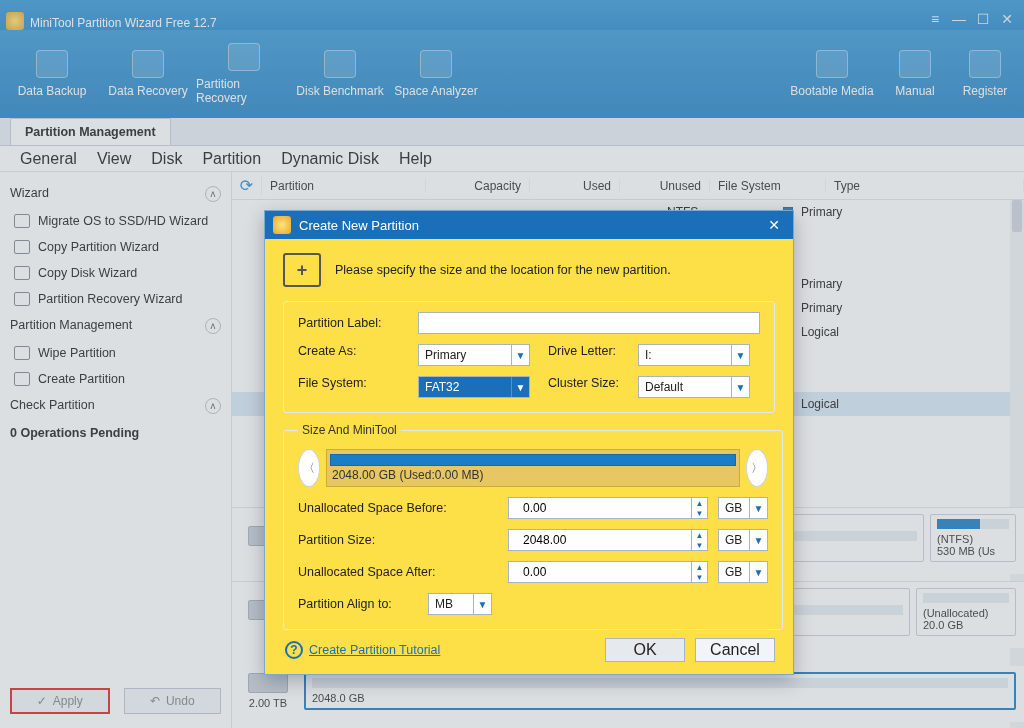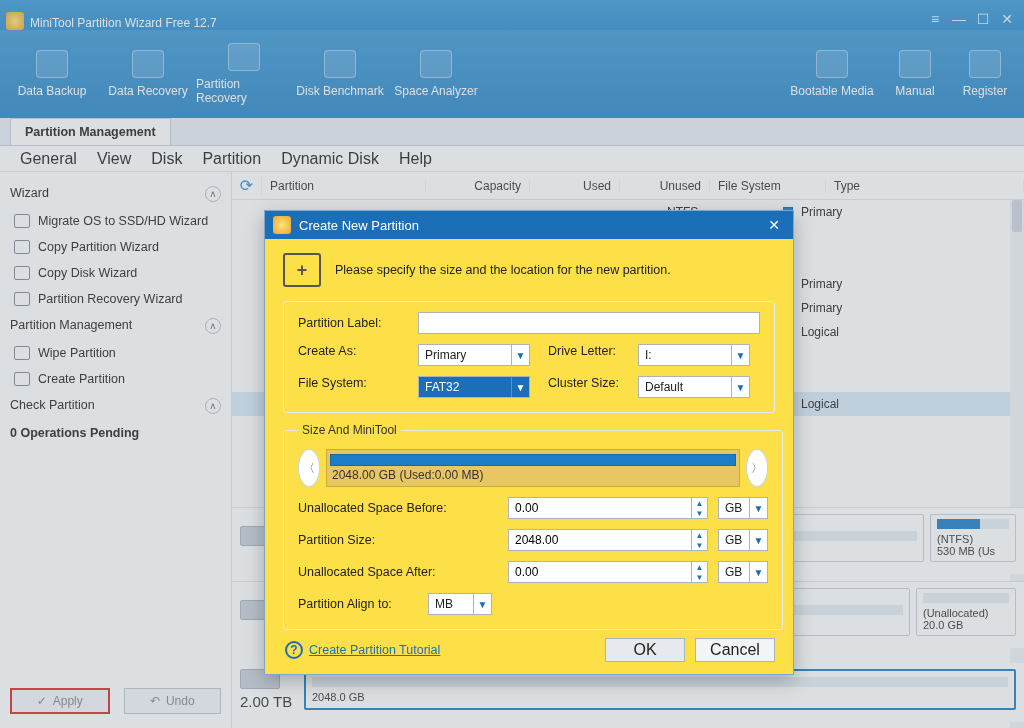--- a/index.html
+++ b/index.html
@@ -49,21 +49,21 @@
   .row { height:24px; display:flex; align-items:center; }
   .row.hl { background:#d9e9f7; }
   .cell { padding:0 8px; }
   .cell.partition { width:194px; display:flex; align-items:center; gap:6px; }
   .cell.fs { width:116px; }
   .cell.type { flex:1; display:flex; align-items:center; gap:8px; }
   .sq { width:10px; height:10px; border:1px solid #888; display:inline-block; }
   .sq.blue { background:#1a7ec7; border-color:#166aa8; }
   .sq.empty { background:#fff; }
   .disk-preview { position:absolute; left:0; right:0; bottom:0; padding:6px 8px 12px 8px; background:#fff; border-top:1px solid #dfe5ec; display:flex; gap:8px; align-items:stretch; }
-  .disk-preview .diskicon { width:56px; display:flex; flex-direction:column; justify-content:center; font-size:15px; color:#333; }
+  .disk-preview .diskicon { width:56px; display:flex; flex-direction:column; align-items:center; justify-content:center; font-size:11px; color:#333; }
   .disk-preview .diskicon .hd { width:40px; height:20px; background:#c9d2dc; border:1px solid #aab4bf; border-radius:2px; margin-bottom:4px; }
   .disk-preview .slots { flex:1; display:flex; gap:6px; }
   .slot { border:1px solid #c9d2dc; border-radius:2px; padding:4px 6px; font-size:11px; color:#333; display:flex; flex-direction:column; justify-content:center; min-width:70px; }
   .slot .bar { height:10px; background:#e7edf3; margin-bottom:4px; position:relative; }
   .slot .bar .fill { position:absolute; top:0; left:0; bottom:0; background:#1a7ec7; }
   
   .overlay { position:absolute; inset:0; background:rgba(130,140,150,.28); }
   .dialog { position:absolute; left:264px; top:210px; width:530px; background:#fde047; border:1px solid #7aa9cd; box-shadow:0 6px 18px rgba(0,0,0,.25); font-size:12.5px; color:#222; }
   .dlg-title { height:28px; background:#1a6fb8; color:#fff; display:flex; align-items:center; padding:0 8px; font-size:13px; }
   .dlg-title .logo2 { width:18px;height:18px;background:radial-gradient(#ffe57a,#e8a531);border-radius:3px;margin-right:8px; }
@@ -87,21 +87,21 @@
   .pair .half .flabel { width:90px; }
   fieldset.size-loc { border:1px solid #e2e7ee; border-radius:3px; padding:12px 14px 14px 14px; margin-bottom:8px; }
   fieldset.size-loc legend { font-size:12px; color:#333; padding:0 4px; }
   .slider-box { display:flex; align-items:center; gap:6px; margin-bottom:10px; }
   .sbtn { width:22px;height:38px;border:1px solid #c9d2dc;border-radius:50%;display:flex;align-items:center;justify-content:center;color:#555;font-size:12px;cursor:pointer; background:#fff; }
   .sbar-wrap { flex:1; height:38px; background:#e7c762; border:1px solid #cfa93a; display:flex; flex-direction:column; justify-content:center; padding:3px; }
   .sbar { height:12px; background:#1a7ec7; border:1px solid #166aa8; }
   .sbar-label { font-size:12px; color:#333; margin-top:2px; padding-left:2px; }
   .numrow { display:flex; align-items:center; margin-bottom:10px; }
   .numrow .nlabel { width:210px; }
-  .numrow .numinput { width:200px; height:22px; border:1px solid #aab4bf; display:flex; align-items:center; background:#fff; }
+  .numrow .numinput { width:200px; height:22px; border:1px solid #aab4bf; display:flex; align-items:center; background:#fff;padding-left:8px; }
   .numrow .numinput input { flex:1; border:none; outline:none; padding:0 6px; font-size:12px; height:100%; }
   .numrow .numinput .spin { width:16px; height:100%; border-left:1px solid #aab4bf; display:flex; flex-direction:column; }
   .numrow .numinput .spin div { flex:1; display:flex;align-items:center;justify-content:center;font-size:8px;color:#1a6fb8;cursor:pointer; }
   .numrow .unit { width:50px; margin-left:10px; }
   .alignrow { display:flex; align-items:center; }
   .alignrow .alabel { width:130px; }
   .dlg-foot { display:flex; align-items:center; padding:0 0 0 2px; margin-top:2px; }
   .dlg-foot .help { width:18px;height:18px;border:2px solid #1a6fb8;border-radius:50%;color:#1a6fb8;font-weight:700;display:flex;align-items:center;justify-content:center;font-size:12px;margin-right:6px;cursor:pointer; }
   .dlg-foot a { color:#1a6fb8; text-decoration:underline; cursor:pointer; }
   .dlg-foot .spacer { flex:1; }

